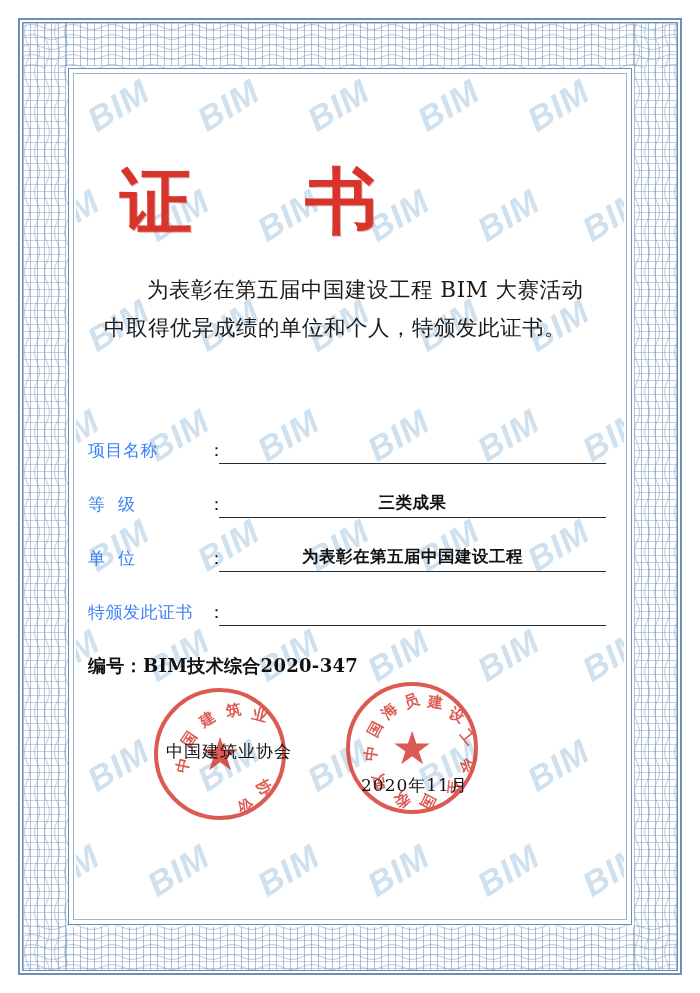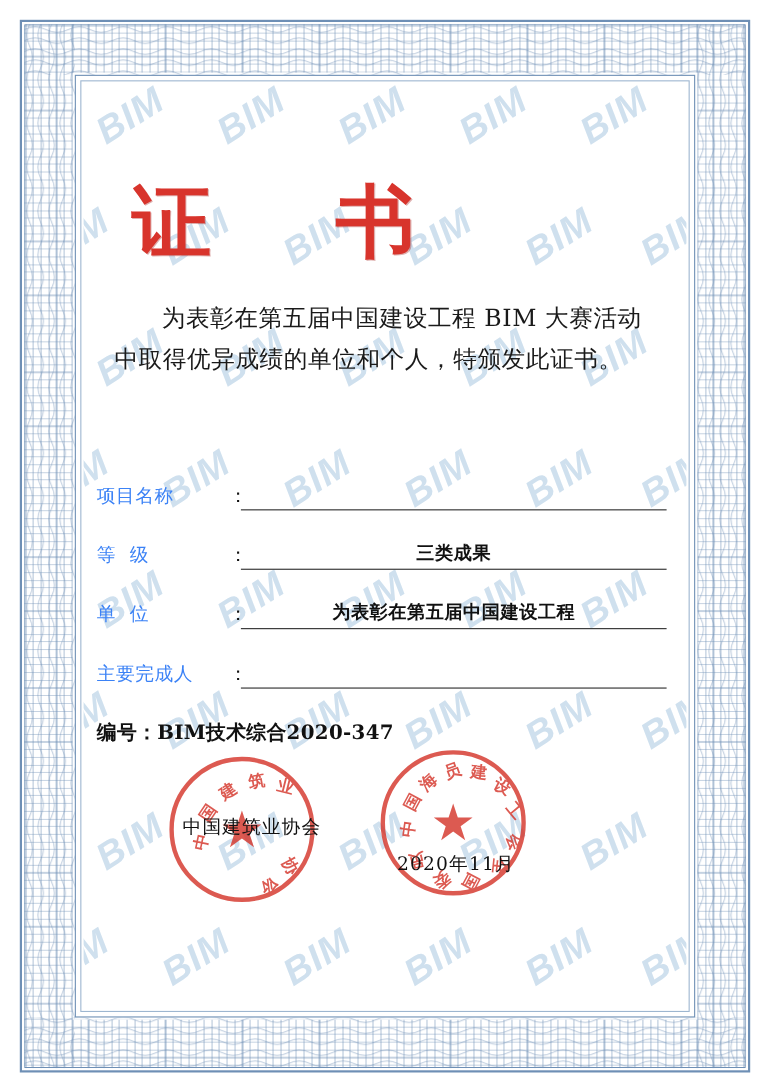--- a/index.html
+++ b/index.html
@@ -390,21 +390,21 @@
       </div>
 
       <div class="field-row">
         <div class="field-label spaced">单位</div>
         <div class="field-colon">：</div>
         <div class="field-value">为表彰在第五届中国建设工程</div>
         <div class="field-line"></div>
       </div>
 
       <div class="field-row">
-        <div class="field-label">主要完成人</div>
+        <div class="field-label">特颁发此证书</div>
         <div class="field-colon">：</div>
         <div class="field-line"></div>
       </div>
 
     </div>
 
     <div class="serial">编号：BIM技术综合2020-347</div>
 
     <div class="signature-block">
 

